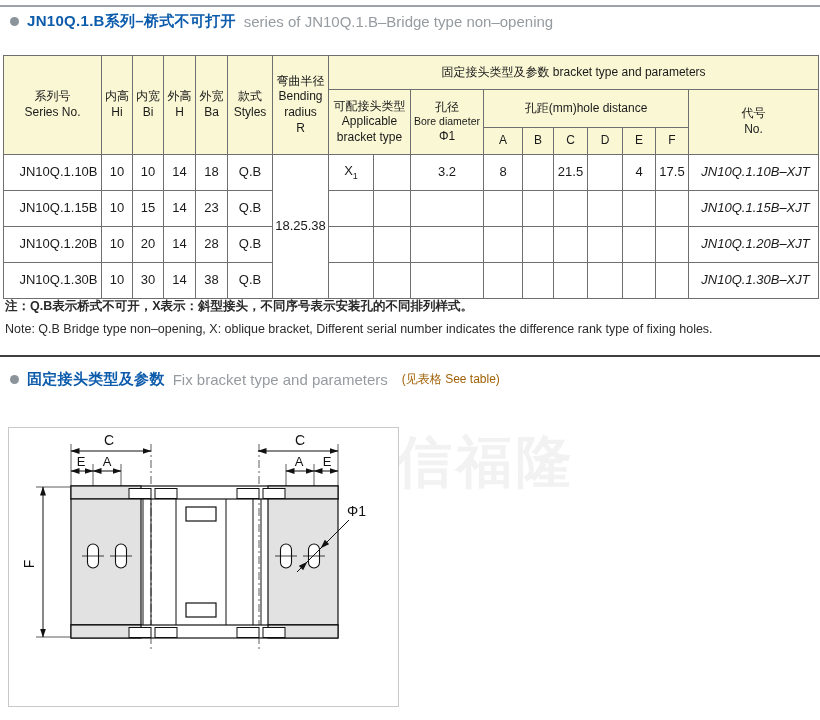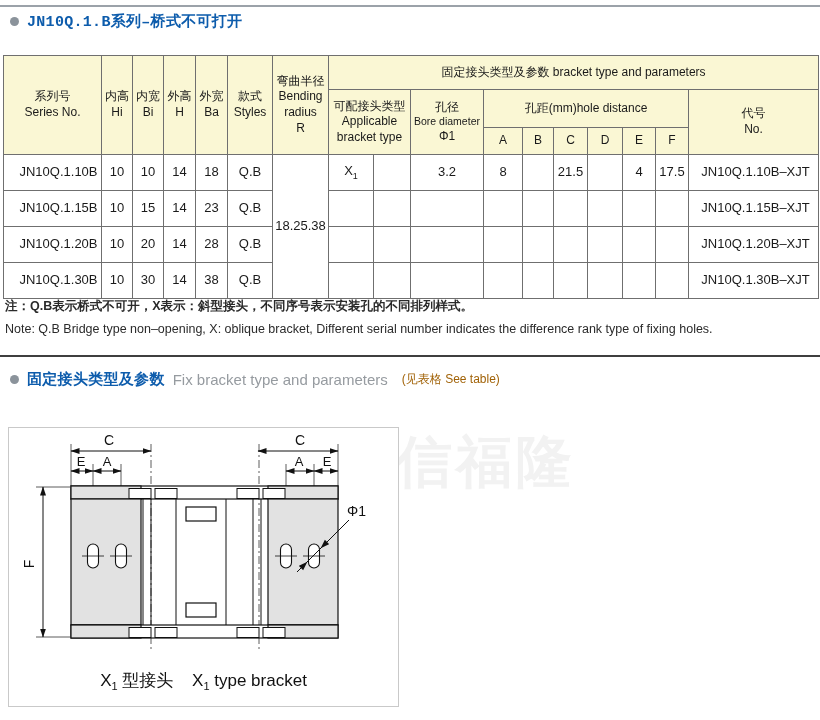--- a/index.html
+++ b/index.html
@@ -6,39 +6,39 @@
   body{
     width:820px;height:720px;position:relative;background:#ffffff;
     font-family:"Liberation Sans","DejaVu Sans",sans-serif;color:#222;
     overflow:hidden;
   }
   .top-rule{position:absolute;top:5px;left:0;width:820px;height:2px;background:#9ba2a9;}
   .sec-title{position:absolute;left:10px;display:flex;align-items:center;white-space:nowrap;}
   #title1{top:12px;}
   #title2{top:370px;}
   .bullet{width:9px;height:9px;border-radius:50%;background:#8b939b;margin-right:8px;flex:0 0 auto;}
-  .t-cn{color:#0d5cac;font-weight:bold;font-size:15px;letter-spacing:0.3px;font-family:Liberation Mono, monospace;}
+  .t-cn{color:#0d5cac;font-weight:bold;font-size:15px;letter-spacing:0.3px;}
   .t-en{color:#969ba0;font-size:15px;margin-left:8px;}
   .t-note{color:#a16207;font-size:12px;margin-left:14px;}
 
   table.spec{
     position:absolute;top:55px;left:3px;width:815px;
     border-collapse:collapse;table-layout:fixed;font-size:13px;color:#1a1a1a;
   }
   table.spec td{border:1px solid #6f6f6f;text-align:center;padding:0;line-height:1.3;overflow:hidden;}
   .hd{background:#faf7d4;font-size:12px;}
   .hd span{display:block;}
   .hd .inline{display:inline;}
   .small{font-size:10.5px;}
   .rh1{height:34px;}
   .rh2{height:38px;padding-left:10px;}
   .rh3{height:27px;}
   .rd{height:36px;}
   .lft{text-align:left;padding-left:12px !important;}
-  .lft2{text-align:left;padding-left:4px !important;}
+  .lft2{text-align:left;padding-left:4px !important;font-style:italic;}
   sub{font-size:9px;}
 
   .note{position:absolute;left:5px;font-size:12.5px;color:#2a2a2a;white-space:nowrap;}
   #note-cn{top:298px;font-weight:bold;}
   #note-en{top:322px;}
   .divider{position:absolute;top:355px;left:0;width:820px;height:2px;background:#3f3f3f;}
 
   .watermark{
     position:absolute;left:396px;top:425px;width:200px;
     font-size:56px;font-weight:bold;color:#f2f2f2;letter-spacing:4px;white-space:nowrap;
@@ -58,20 +58,21 @@
   .caption sub{font-size:11px;}
 </style>
 </head>
 <body>
 
 <div class="top-rule"></div>
 
 <div class="sec-title" id="title1">
   <span class="bullet"></span>
   <span class="t-cn">JN10Q.1.B系列–桥式不可打开</span>
+  <span class="t-en">series of JN10Q.1.B–Bridge type non–opening</span>
 </div>
 
 <table class="spec">
   <colgroup>
     <col style="width:98px">
       <col style="width:31px">
       <col style="width:31px">
       <col style="width:32px">
     <col style="width:32px">
       <col style="width:45px">
@@ -314,19 +315,13 @@
     <line x1="27" y1="209" x2="62" y2="209" stroke="#333" stroke-width="0.8"></line>
     <line x1="34" y1="59" x2="34" y2="209" stroke="#111" stroke-width="1" marker-start="url(#ar)" marker-end="url(#ar)"></line>
     <text x="25" y="136" font-size="14" fill="#111" text-anchor="middle" transform="rotate(-90 25 136)">F</text>
 
     <text x="338" y="88" font-size="14" fill="#111" text-anchor="start">Φ1</text>
     <line x1="340" y1="92" x2="288" y2="144" stroke="#111" stroke-width="1"></line>
     <line x1="322" y1="110" x2="312" y2="120" stroke="#111" stroke-width="1" marker-end="url(#ar)"></line>
     <line x1="288" y1="144" x2="298" y2="134" stroke="#111" stroke-width="1" marker-end="url(#ar)"></line>
   </svg>
 
-  <div class="caption">
-    <span>X</span><sub>1</sub>
-    <span>型接头</span><span class="gap"></span>
-    <span>X</span><sub>1</sub>
-    <span>type bracket</span>
-  </div>
 </div>
 
 </body></html>

